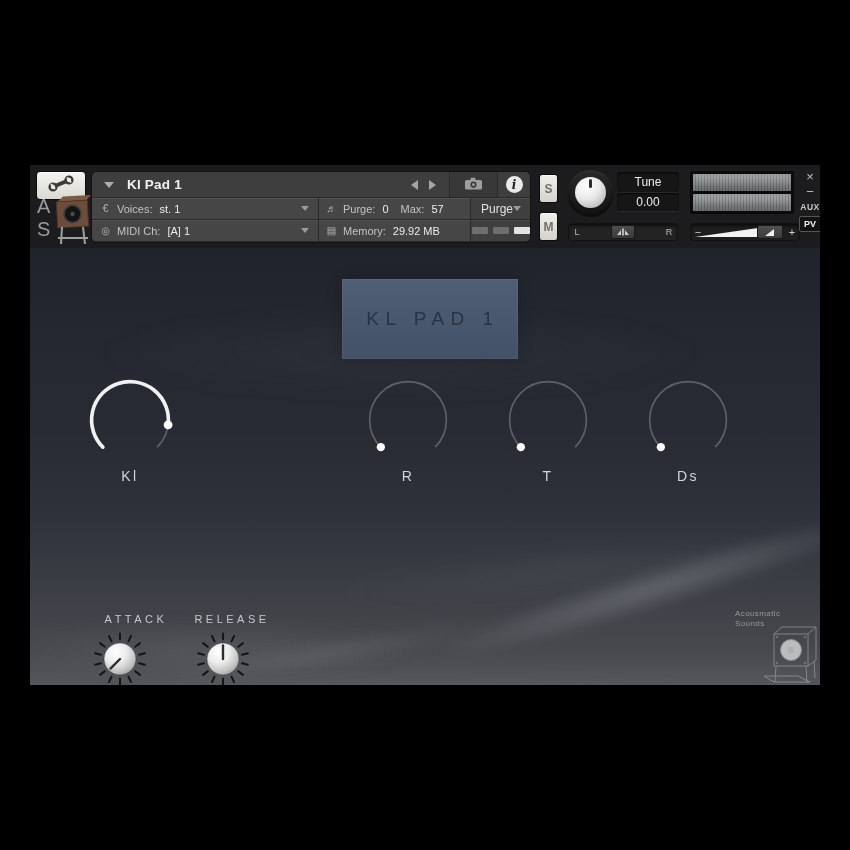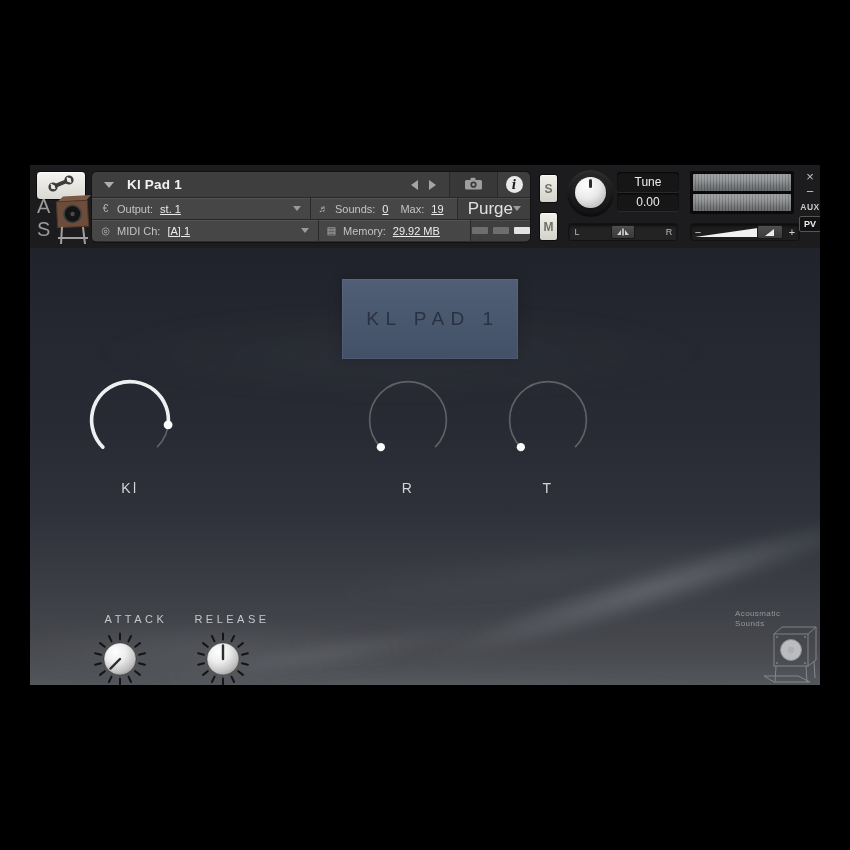--- a/index.html
+++ b/index.html
@@ -33,24 +33,24 @@
     font-family:"DejaVu Serif",serif;font-style:italic;font-weight:bold;font-size:12px;color:#1e1e1e;line-height:1;}
   .hdr-row{height:21px;display:flex;border-bottom:1px solid #282828;}
   .hdr-row:last-child{border-bottom:none;}
   .hdr-cell{background:#464646;display:flex;align-items:center;font-size:11px;color:#c9c9c9;
     box-shadow:inset 0 1px 0 rgba(255,255,255,.07);}
   .cell-a{width:218px;border-right:1px solid #2a2a2a;padding-left:8px;}
   .cell-b{width:144px;border-right:1px solid #2a2a2a;padding-left:7px;}
   .cell-c{flex:1;background:#3f3f3f;}
   .hdr-icon{color:#b5b5b5;font-size:10px;margin-right:6px;width:11px;text-align:center;}
   .hdr-label{color:#c3c3c3;margin-right:7px;}
-  .hdr-value{color:#ececec;text-decoration:underline;}
+  .hdr-value{color:#ececec;}
   .cell-dd{margin-left:auto;margin-right:9px;border-left-width:4px;border-right-width:4px;border-top:5px solid #9a9a9a;}
   .purge-cell{padding-left:10px;}
-  .purge-label{font-size:17px;color:#e0e0e0;}
+  .purge-label{font-size:12px;color:#e0e0e0;}
   .led-cell{display:flex;align-items:center;justify-content:center;gap:5px;}
   .led-bar{width:16px;height:7px;border-radius:1px;background:#6e6e6e;}
   .led-bar.lit{background:#e3e3e3;}
 
   
   .sm-btn{position:absolute;left:509px;width:17px;height:27px;border-radius:3px;
     background:linear-gradient(180deg,#f0efe9,#d4d2cb);border:1px solid #0c0c0c;
     box-shadow:inset 0 1px 0 rgba(255,255,255,.7);color:#71716a;font-size:12px;font-weight:bold;
     display:flex;align-items:center;justify-content:center;}
   .tune-well{position:absolute;left:537px;top:5px;width:47px;height:47px;border-radius:50%;
@@ -107,21 +107,21 @@
     background-image:linear-gradient(180deg,rgba(255,255,255,.05),rgba(0,0,0,.06));
     box-shadow:inset 0 0 0 1px rgba(255,255,255,.05), 0 0 14px rgba(0,0,0,.18);
     display:flex;align-items:center;justify-content:center;}
   .plate-text{font-size:19px;font-weight:500;letter-spacing:6.5px;padding-left:6px;color:var(--plate-text);}
 
   .knob{position:absolute;top:207px;width:96px;text-align:center;}
   .knob svg{width:96px;height:96px;display:block;}
   .knob .track{fill:none;stroke:rgba(255,255,255,.26);stroke-width:1.7;}
   .knob .value-arc{fill:none;stroke:var(--knob-arc);stroke-width:3.8;stroke-linecap:round;}
   .knob .value-dot{fill:#fdfdfe;}
-  .knob-label{margin-top:12px;font-size:14px;letter-spacing:2.5px;color:#d3d5d8;}
+  .knob-label{margin-top:0;font-size:14px;letter-spacing:2.5px;color:#d3d5d8;}
 
   .env-label{position:absolute;top:448px;width:120px;text-align:center;font-size:11px;font-weight:500;
     letter-spacing:3.5px;color:#c5c7c9;}
   .env-knob{position:absolute;top:464px;width:60px;height:60px;}
   .env-knob svg{width:60px;height:60px;display:block;}
   .env-knob .ticks line{stroke:#141414;stroke-width:2;stroke-linecap:round;}
   .env-knob .pointer{stroke:#2d2d2d;stroke-width:2.4;stroke-linecap:round;}
 
   .brand{position:absolute;left:705px;top:444px;font-size:8px;letter-spacing:.4px;color:#94979a;line-height:1.25;}
   .speaker-art{position:absolute;left:730px;top:455px;}
@@ -198,30 +198,30 @@
             </span>
           </div>
           <div class="info-cell">
             <div class="info-circle">i</div>
           </div>
         </div>
 
         <div class="hdr-row">
           <div class="hdr-cell cell-a">
             <span class="hdr-icon">€</span>
-            <span class="hdr-label">Output:</span>
+            <span class="hdr-label">Voices:</span>
             <span class="hdr-value">st. 1</span>
             <div class="dd-arrow cell-dd"></div>
           </div>
           <div class="hdr-cell cell-b">
             <span class="hdr-icon">♬</span>
-            <span class="hdr-label">Sounds:</span>
+            <span class="hdr-label">Purge:</span>
             <span class="hdr-value" style="margin-right:12px">0</span>
             <span class="hdr-label">Max:</span>
-            <span class="hdr-value">19</span>
+            <span class="hdr-value">57</span>
           </div>
           <div class="hdr-cell cell-c purge-cell">
             <span class="purge-label">Purge</span>
             <div class="dd-arrow cell-dd"></div>
           </div>
         </div>
 
         <div class="hdr-row">
           <div class="hdr-cell cell-a">
             <span class="hdr-icon">◎</span>
@@ -318,20 +318,28 @@
         </svg>
       <div class="knob-label">R</div>
     </div>
     <div class="knob" style="left:470px">
       <svg viewBox="0 0 100 100">
           <path class="track" d="M 21.72 78.28 A 40 40 0 1 1 78.28 78.28"></path>
           <path class="value-arc"></path>
           <circle class="value-dot" r="4.3" cx="21.72" cy="78.28"></circle>
         </svg>
       <div class="knob-label">T</div>
+    </div>
+    <div class="knob" style="left:610px">
+      <svg viewBox="0 0 100 100">
+          <path class="track" d="M 21.72 78.28 A 40 40 0 1 1 78.28 78.28"></path>
+          <path class="value-arc"></path>
+          <circle class="value-dot" r="4.3" cx="21.72" cy="78.28"></circle>
+        </svg>
+      <div class="knob-label">Ds</div>
     </div>
 
     <div class="env-label" style="left:46px">ATTACK</div>
     <div class="env-label" style="left:142px">RELEASE</div>
 
     <div class="env-knob" style="left:60px">
       <svg viewBox="0 0 60 60">
         <g class="ticks">
             <line x1="30" y1="10.5" x2="30" y2="4.5"></line>
             <line x1="38.46073291279238" y1="12.431107075902826" x2="41.064035347497736" y2="7.025293868488312"></line>

